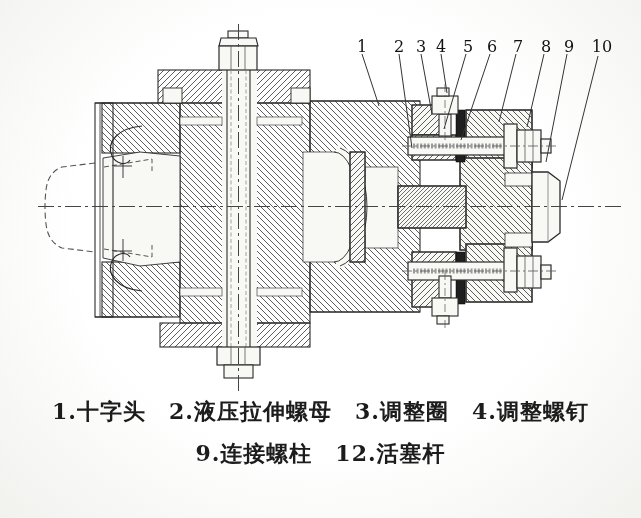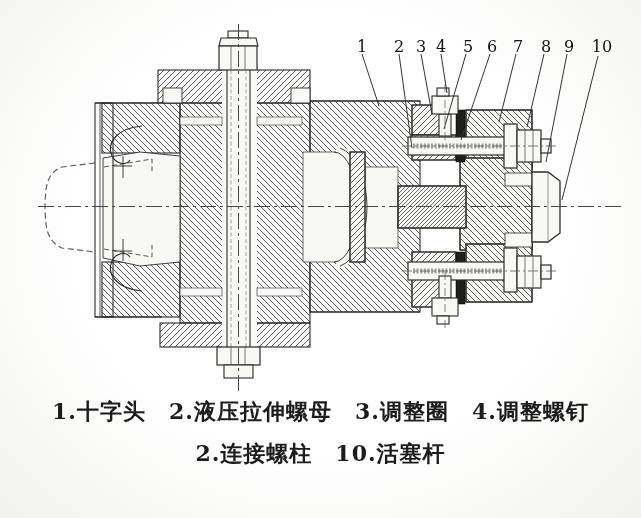--- a/index.html
+++ b/index.html
@@ -220,16 +220,16 @@
     <text x="492" y="52">6</text>
     <text x="518" y="52">7</text>
     <text x="546" y="52">8</text>
     <text x="569" y="52">9</text>
     <text x="602" y="52">10</text>
   </g>
 </svg>
 
 <div class="caption">
   <div>1.十字头　2.液压拉伸螺母　3.调整圈　4.调整螺钉</div>
-  <div>2.连接螺柱　10.活塞杆</div>
+  <div>9.连接螺柱　12.活塞杆</div>
 </div>
 
 </div>
 
 </body></html>

